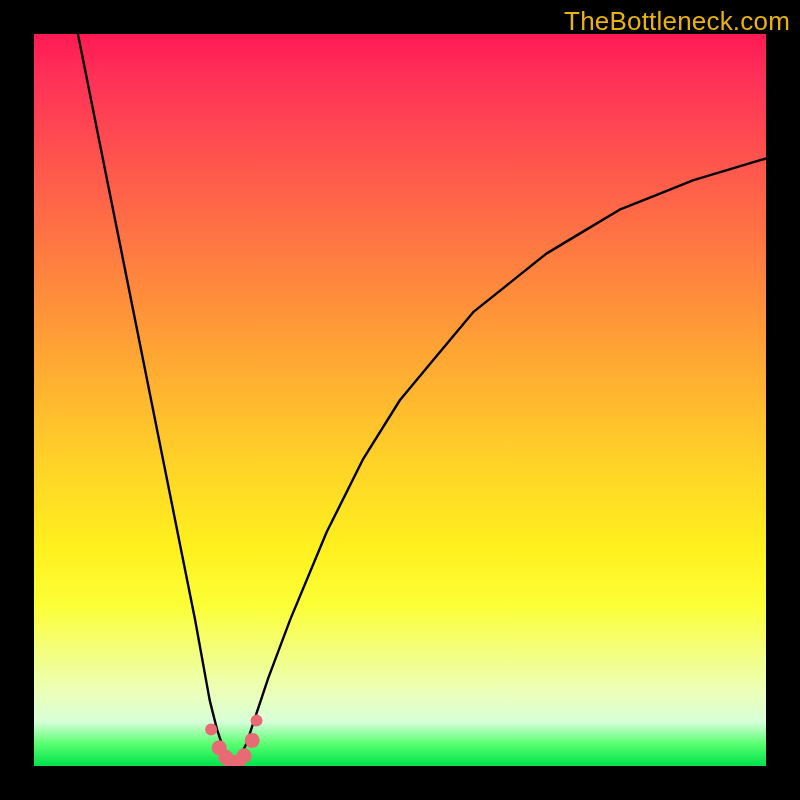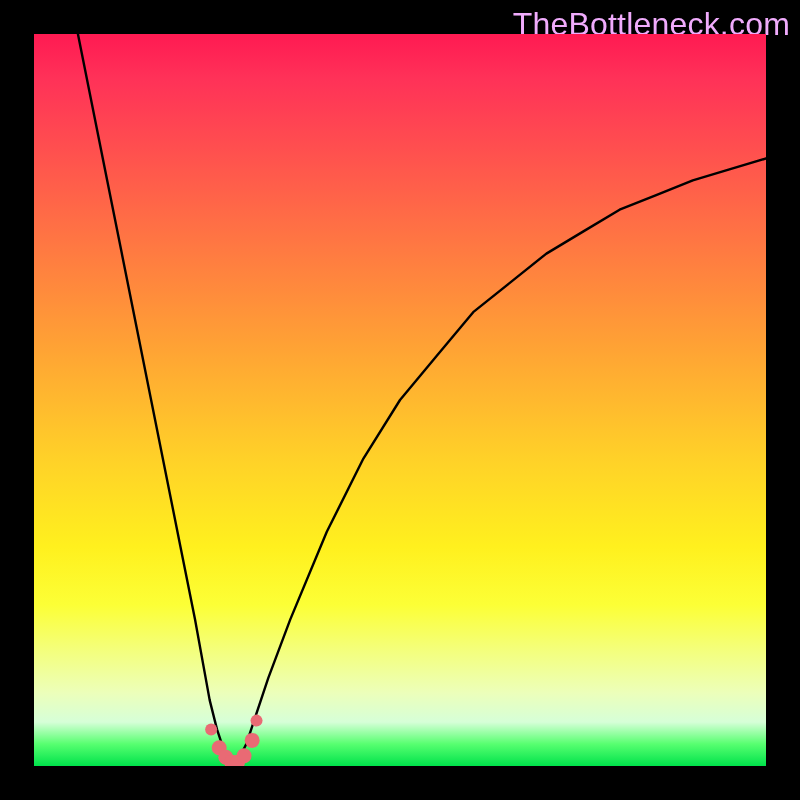--- a/index.html
+++ b/index.html
@@ -28,23 +28,23 @@
       #ecffba 90%,
       #d6ffd8 94%,
       #57ff70 97%,
       #00e24b 100%);
   }
   .watermark {
     position: absolute;
     top: 6px;
     right: 10px;
     font-family: Arial, Helvetica, sans-serif;
-    font-size: 32px;
+    font-size: 26px;
     font-weight: 500;
-    color: #f0abfc;
+    color: #eab308;
     letter-spacing: 0.2px;
     user-select: none;
   }
   svg.curve {
     position: absolute;
     left: 0;
     top: 0;
     width: 732px;
     height: 732px;
   }

